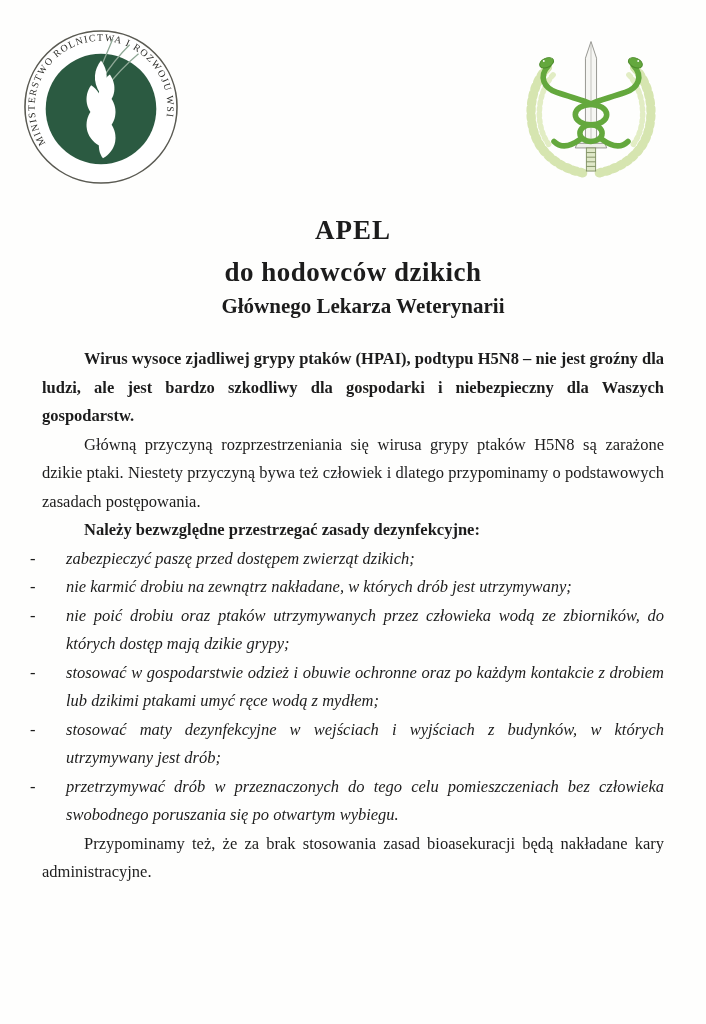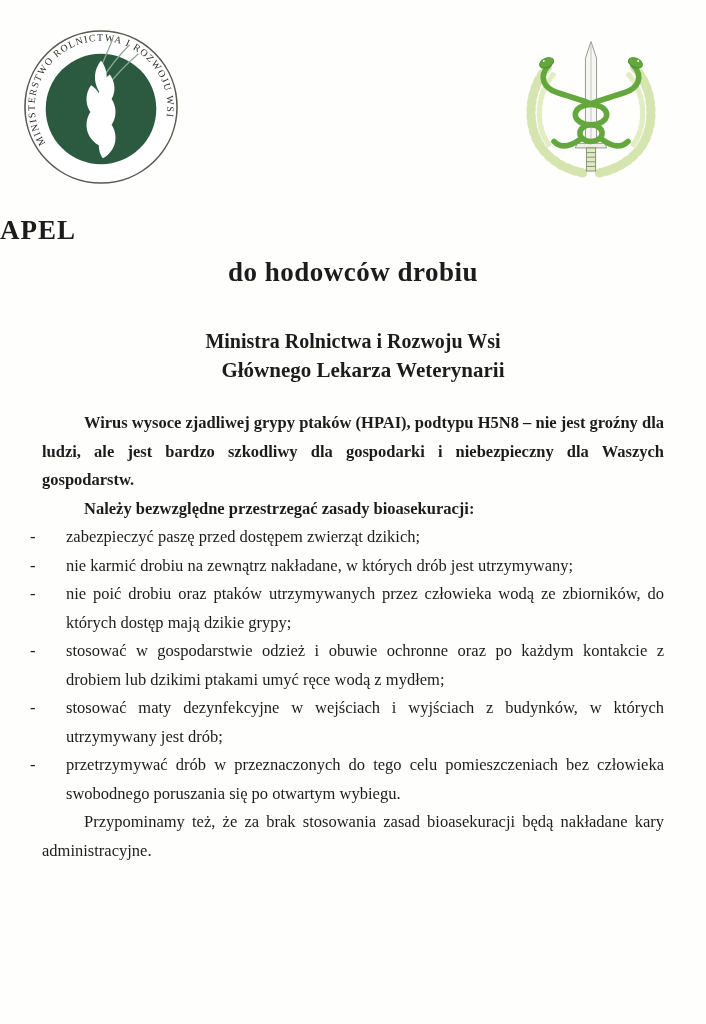--- a/index.html
+++ b/index.html
@@ -19,20 +19,21 @@
     justify-content:space-between;
     align-items:flex-start;
     padding:28px 34px 0 22px;
     height:152px;
   }
   .logo-left{width:158px;height:158px;}
   .logo-right{width:162px;height:148px;margin-top:8px;}
   
   .title-main{
     margin-top:32px;
+    text-align:center;
     font-weight:bold;
     font-size:27px;
     line-height:36px;
     letter-spacing:1px;
   }
   .title-sub{
     margin-top:6px;
     text-align:center;
     font-weight:bold;
     font-size:27px;
@@ -94,20 +95,21 @@
     display:flex;
   }
   .bullet .marker{
     flex:none;
     width:36px;
     padding-left:2px;
   }
   .bullet .btext{
     flex:1;
     text-align:justify;
+    font-style:italic;
   }
 </style>
 </head>
 <body>
 
 <div class="page">
 
   <div class="header">
 
     <svg class="logo-left" viewBox="0 0 160 160" aria-hidden="true">
@@ -159,32 +161,32 @@
       <g>
         <ellipse cx="37" cy="29" rx="8" ry="5" fill="#64a83d" stroke="#4c8a2b" stroke-width="1" transform="rotate(-25 37 29)"></ellipse>
         <ellipse cx="133" cy="29" rx="8" ry="5" fill="#64a83d" stroke="#4c8a2b" stroke-width="1" transform="rotate(25 133 29)"></ellipse>
         <circle cx="34" cy="27" r="1" fill="#ffffff"></circle>
         <circle cx="136" cy="27" r="1" fill="#ffffff"></circle>
       </g>
     </svg>
   </div>
 
   <div class="title-main">APEL</div>
-  <div class="title-sub">do hodowców drobiu</div>
-
-  <div class="addr1">Ministra Rolnictwa i Rozwoju Wsi</div>
+  <div class="title-sub">do hodowców dzikich</div>
+
   <div class="addr3">Głównego Lekarza Weterynarii</div>
 
   <div class="body-text">
 
 
     <p class="para para-bold">Wirus wysoce zjadliwej grypy ptaków (HPAI), podtypu H5N8 – nie jest groźny dla ludzi, ale jest bardzo szkodliwy dla gospodarki i niebezpieczny dla Waszych gospodarstw.</p>
 
-
-    <div class="rules-heading">Należy bezwzględne przestrzegać zasady bioasekuracji:</div>
+    <p class="para">Główną przyczyną rozprzestrzeniania się wirusa grypy ptaków H5N8 są zarażone dzikie ptaki. Niestety przyczyną bywa też człowiek i dlatego przypominamy o podstawowych zasadach postępowania.</p>
+
+    <div class="rules-heading">Należy bezwzględne przestrzegać zasady dezynfekcyjne:</div>
 
     <ul class="bullets">
       <li class="bullet">
         <span class="marker">-</span>
         <span class="btext">zabezpieczyć paszę przed dostępem zwierząt dzikich;</span>
       </li>
       <li class="bullet">
         <span class="marker">-</span>
         <span class="btext">nie karmić drobiu na zewnątrz nakładane, w których drób jest utrzymywany;</span>
       </li>

